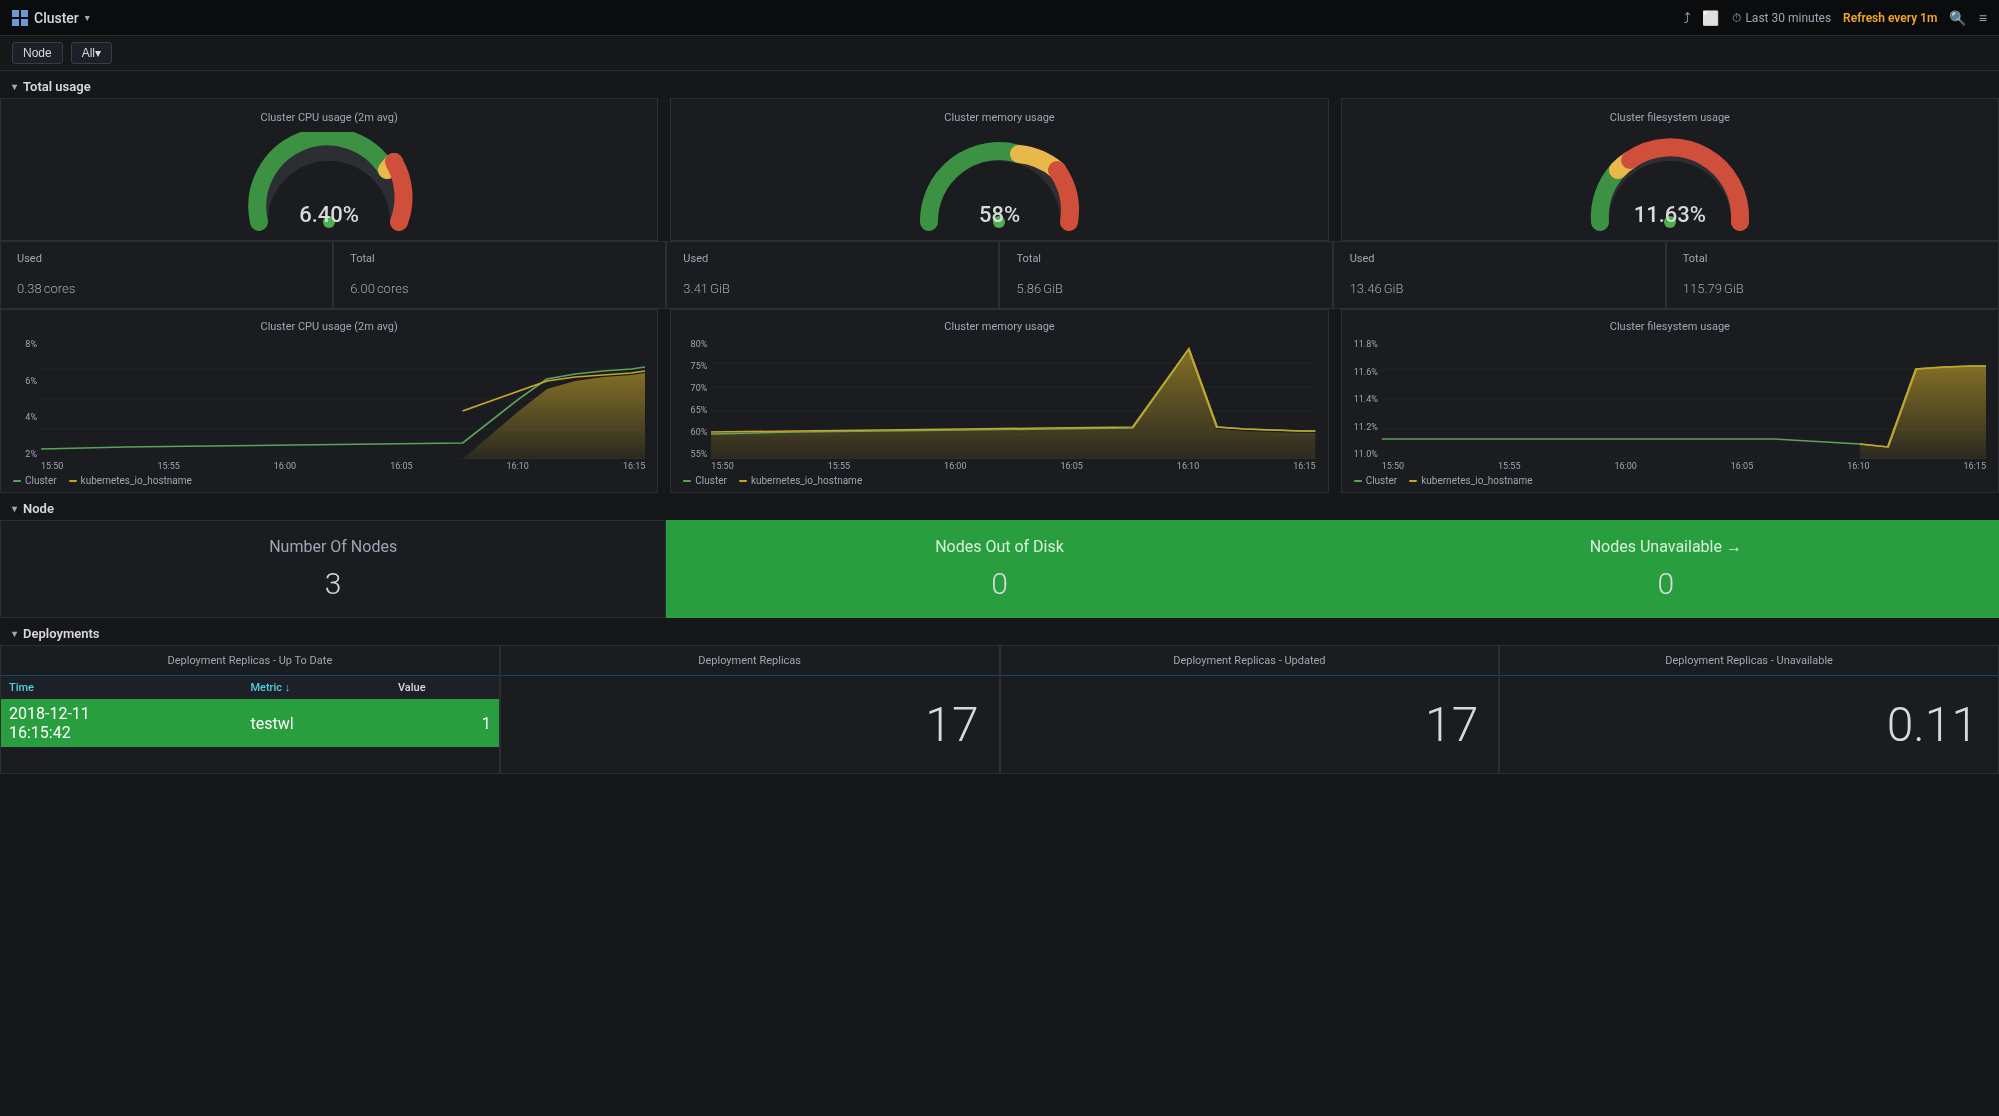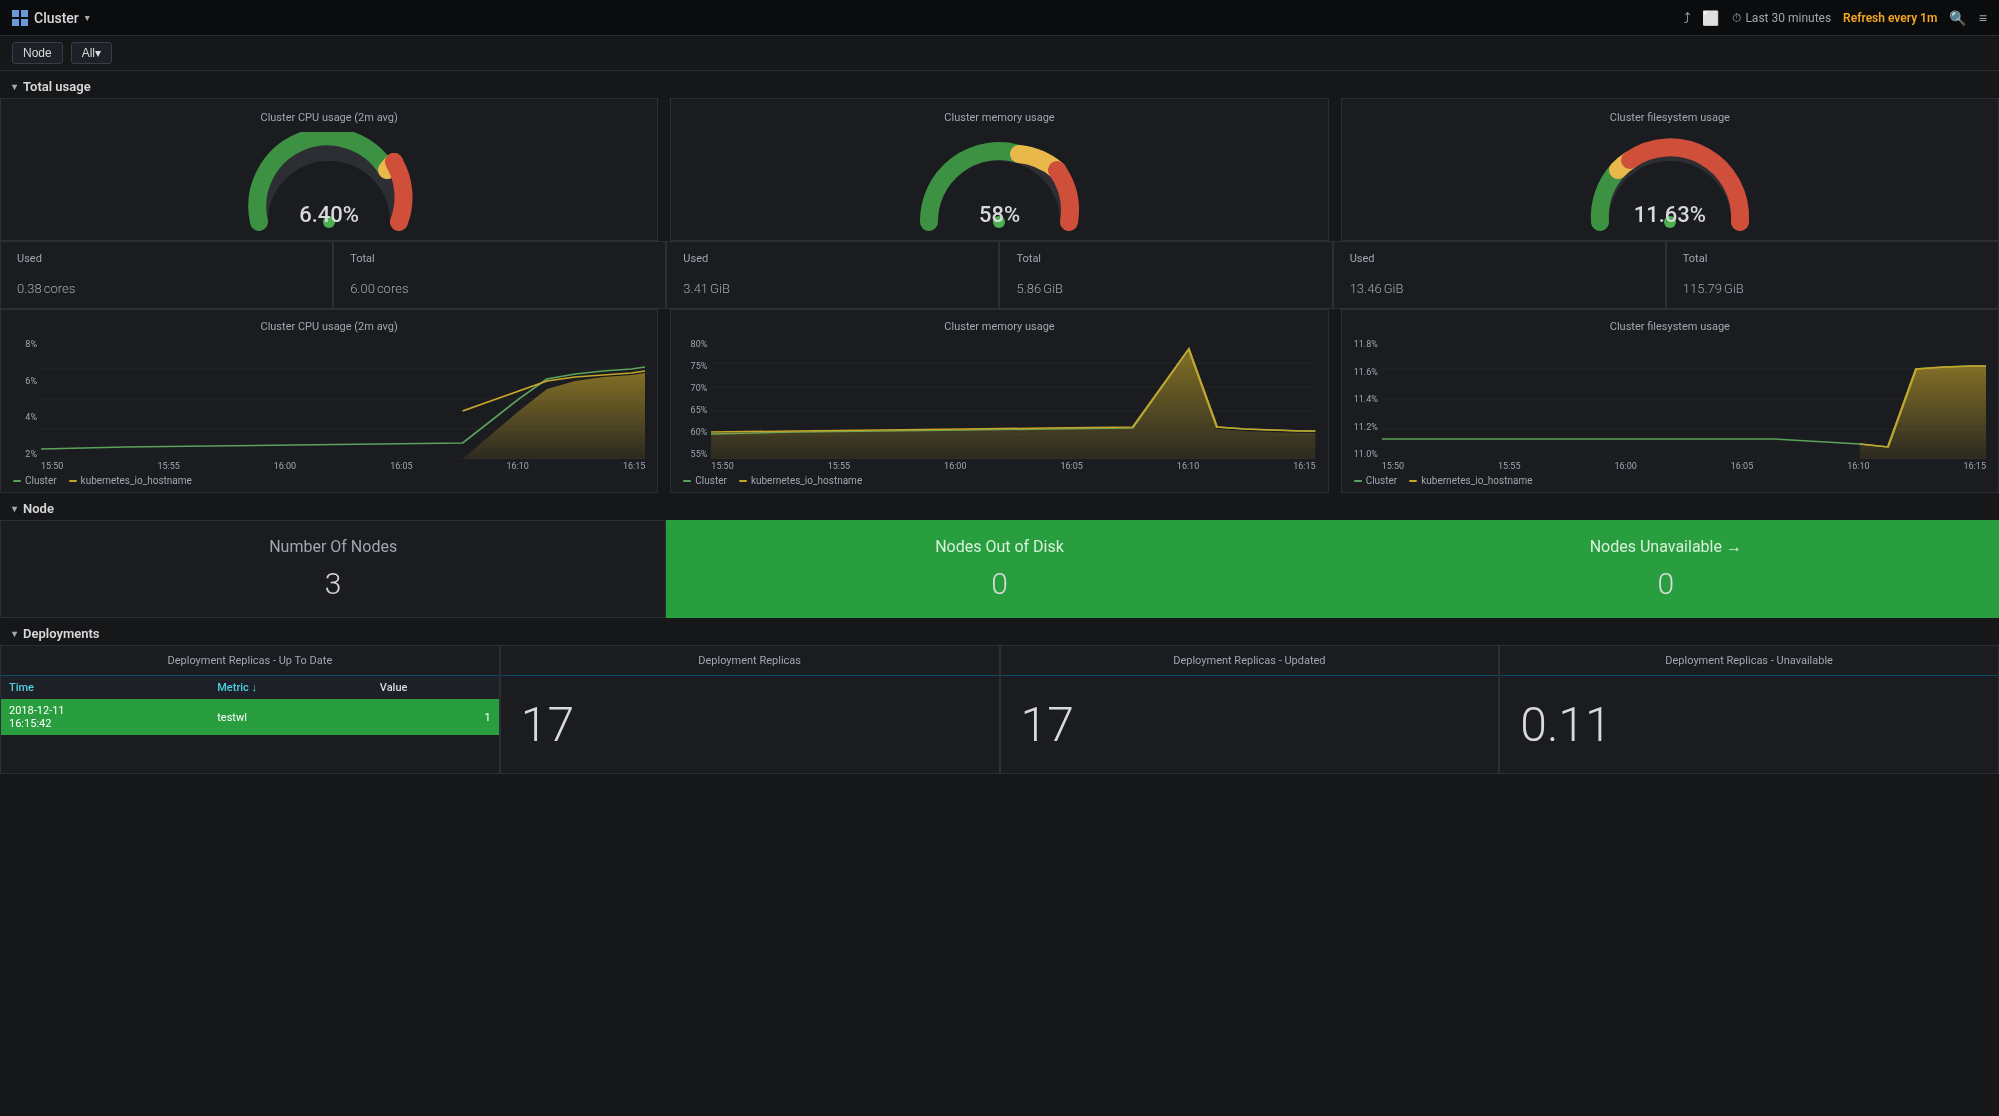--- a/index.html
+++ b/index.html
@@ -256,34 +256,34 @@
       padding: 5px 8px;
       text-align: left;
       font-size: 11px;
       font-weight: 500;
     }
     .deploy-table th.cyan {
       color: #4dd0e1;
     }
     .deploy-table td {
       padding: 5px 8px;
-      font-size: 11px;
+      font-size: 16px;
     }
     .deploy-table tr.row-green td {
       background: #299e3e;
       color: #fff;
     }
     .deploy-table tr.row-green td:last-child {
       text-align: right;
     }
     
     .deploy-number {
       display: flex;
       align-items: center;
-      justify-content: flex-start;
+      justify-content: flex-end;
       font-size: 48px;
       color: #d8d9da;
       font-weight: 300;
       padding: 20px;
     }
     
     .gauge-percent {
       position: absolute;
       bottom: 5px;
       left: 50%;

